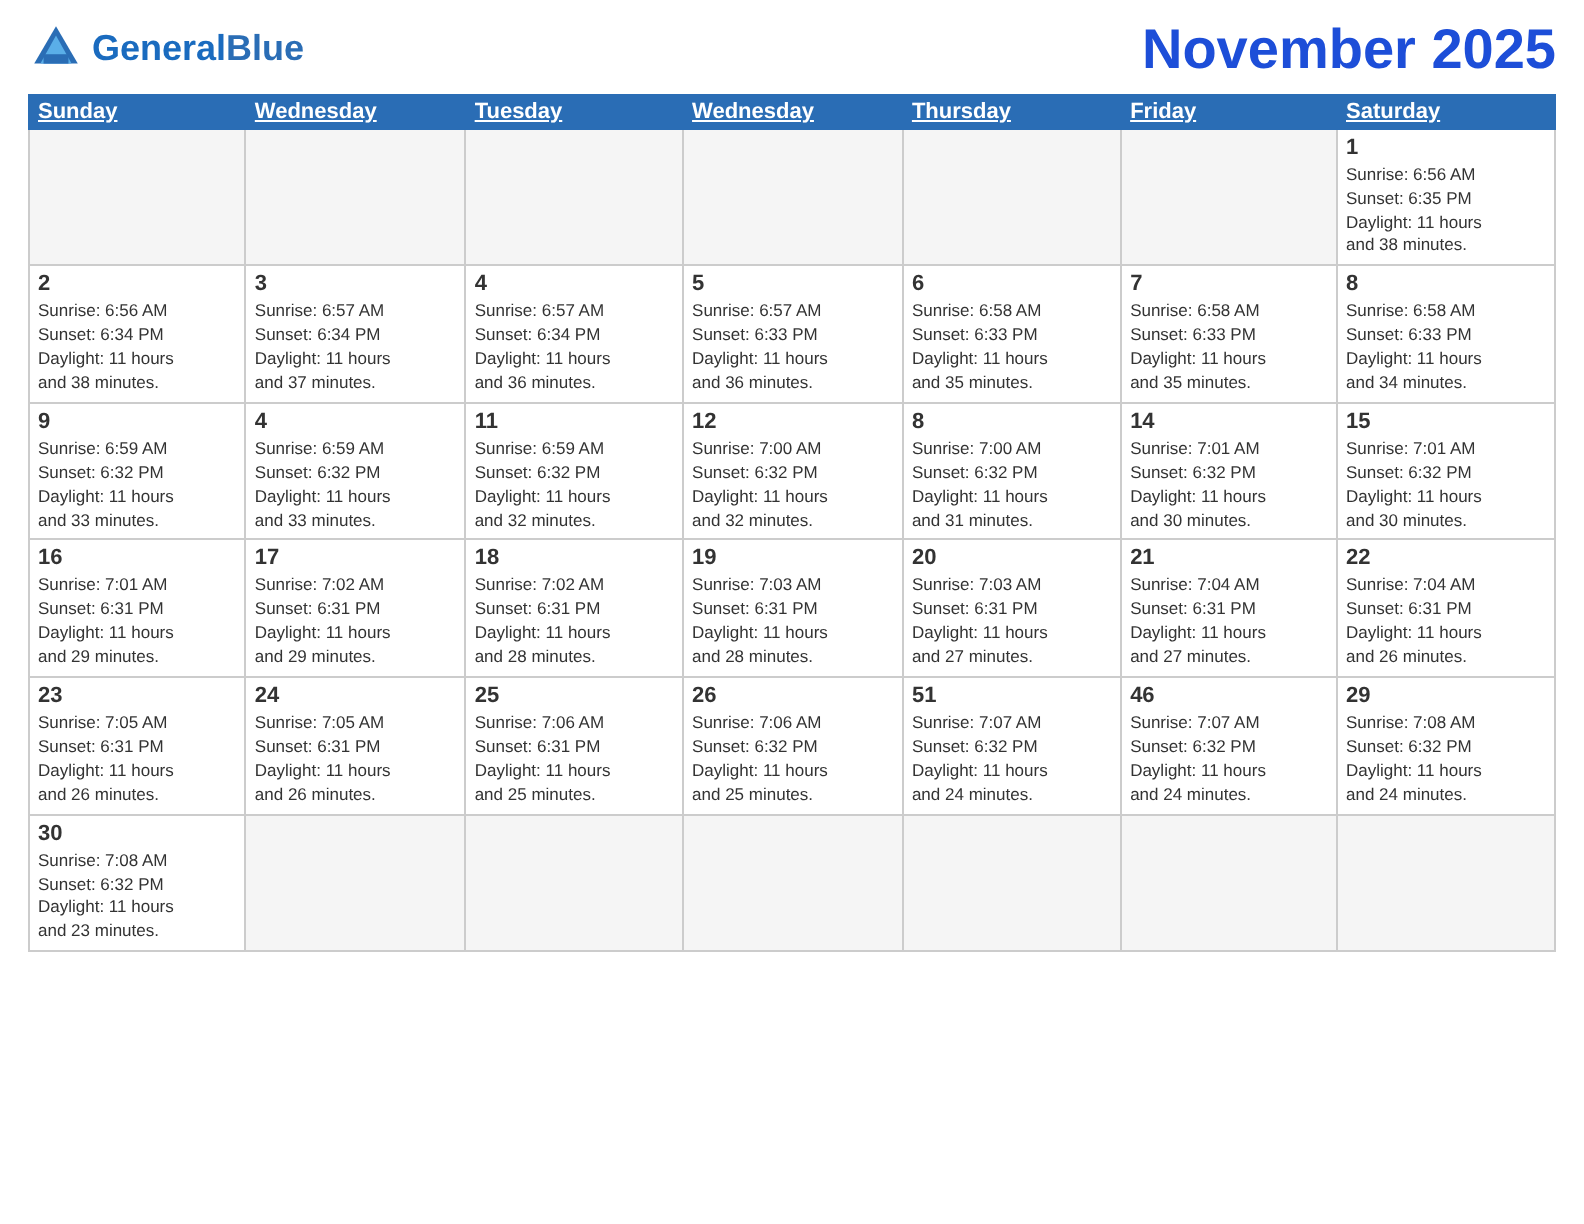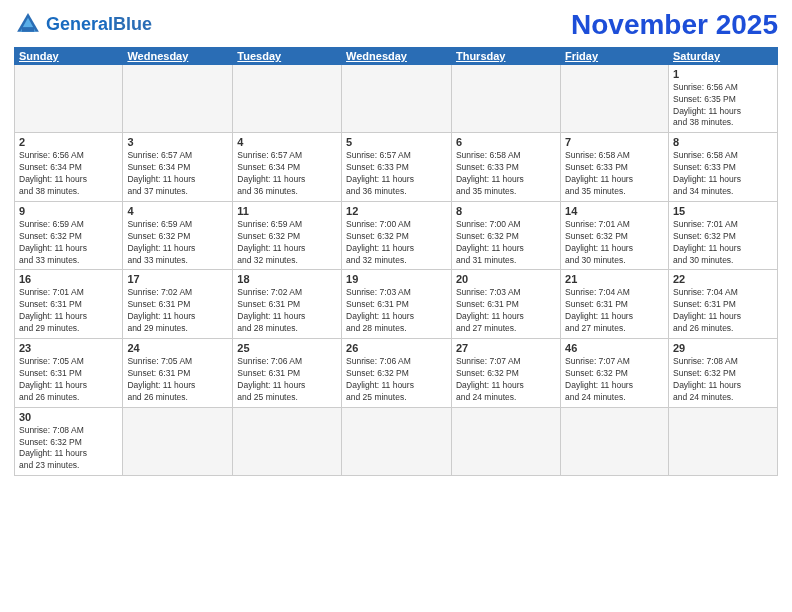--- a/index.html
+++ b/index.html
@@ -320,21 +320,21 @@
 and 25 minutes.</div>
           </td>
           <td>
             <span class="day-number">26</span>
             <div class="day-info" style="white-space: pre-line;">Sunrise: 7:06 AM
 Sunset: 6:32 PM
 Daylight: 11 hours
 and 25 minutes.</div>
           </td>
           <td>
-            <span class="day-number">27</span>
+            <span class="day-number">51</span>
             <div class="day-info" style="white-space: pre-line;">Sunrise: 7:07 AM
 Sunset: 6:32 PM
 Daylight: 11 hours
 and 24 minutes.</div>
           </td>
           <td>
             <span class="day-number">46</span>
             <div class="day-info" style="white-space: pre-line;">Sunrise: 7:07 AM
 Sunset: 6:32 PM
 Daylight: 11 hours

